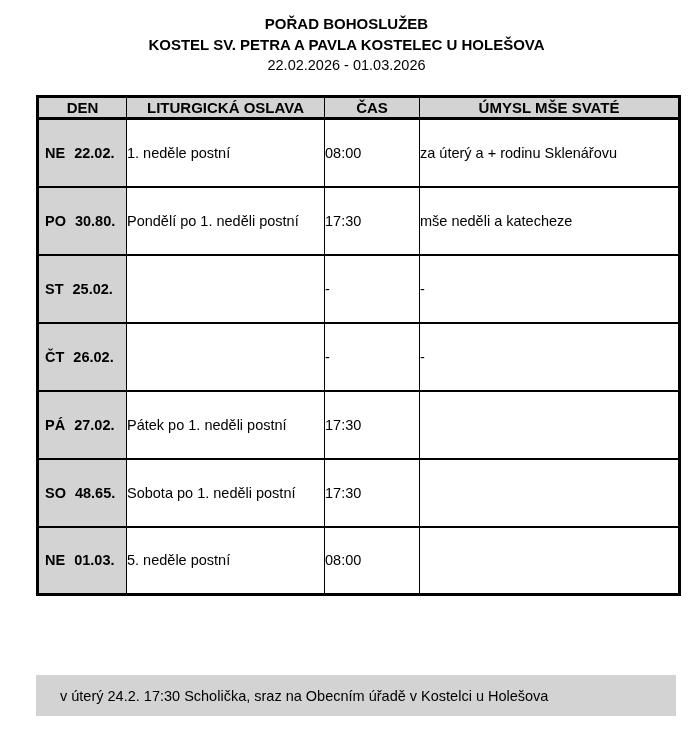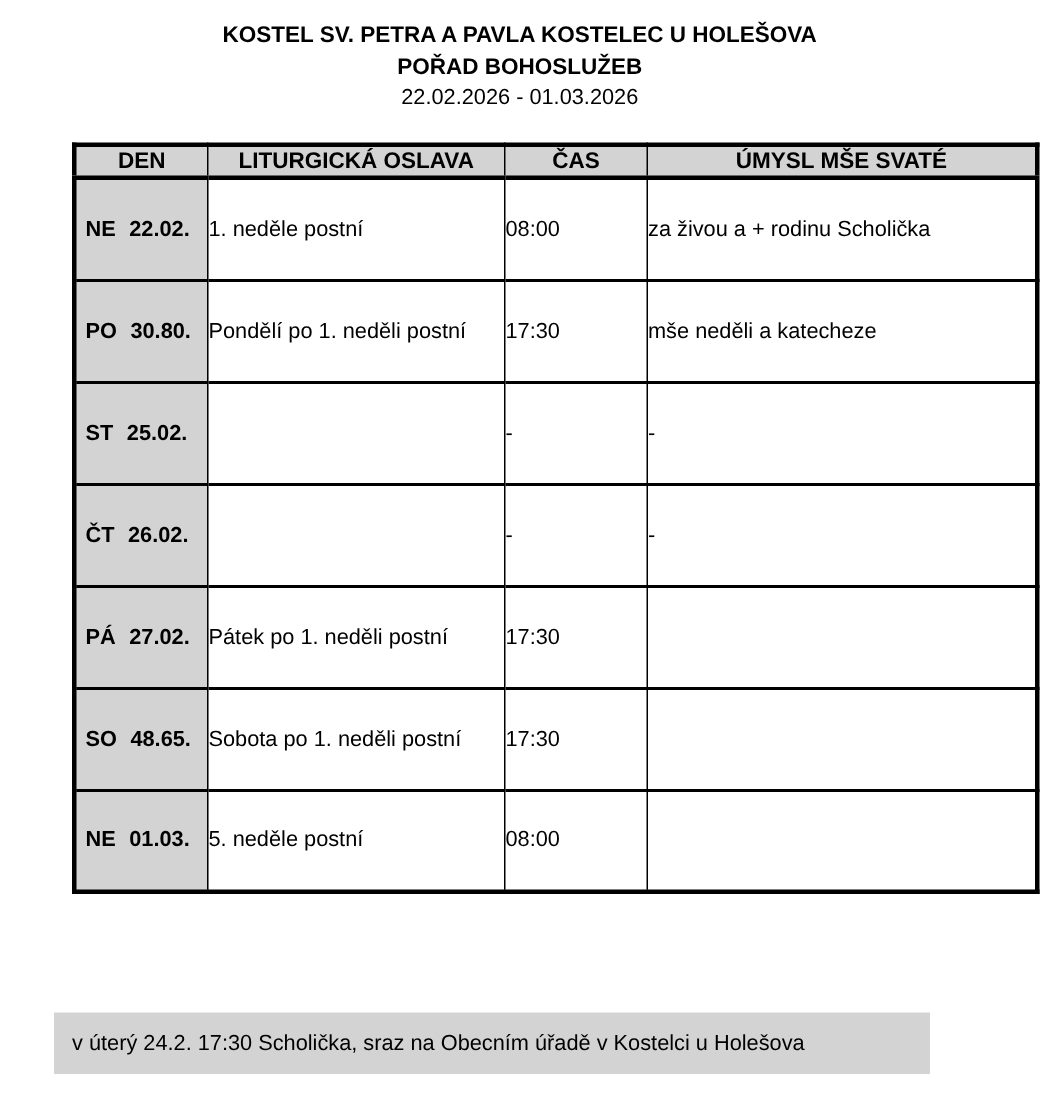--- a/index.html
+++ b/index.html
@@ -38,21 +38,20 @@
     line-height: 21px;
   }
   table.schedule {
     position: absolute;
     left: 36px;
     top: 95px;
     width: 642px;
     border-collapse: collapse;
     table-layout: fixed;
     border: 3px solid var(--border-color);
-    margin-left: 12px;
   }
   table.schedule col.c-day        { width: 89px;  }
   table.schedule col.c-celebration{ width: 198px; }
   table.schedule col.c-time       { width: 95px;  }
   table.schedule col.c-intention  { width: 260px; }
   table.schedule th {
     height: 22px;
     background: var(--shade-bg);
     border: 1px solid var(--border-color);
     border-bottom: 3px solid var(--border-color);
@@ -84,35 +83,35 @@
   }
   td.celebration-cell,
   td.time-cell,
   td.intention-cell {
     text-align: left;
   }
   .footer-note {
     position: absolute;
     left: 36px;
     top: 675px;
-    width: 584px;
+    width: 640px;
     height: 41px;
     background: var(--shade-bg);
     display: flex;
     align-items: center;
-    padding-left: 12px;
+    padding-left: 24px;
     font-size: 14.5px;
   }
 </style>
 </head>
 <body>
 
 <div class="title-block">
+  <div class="title-line">POŘAD BOHOSLUŽEB</div>
   <div class="title-line">KOSTEL SV. PETRA A PAVLA KOSTELEC U HOLEŠOVA</div>
-  <div class="title-line">POŘAD BOHOSLUŽEB</div>
   <div class="date-range">22.02.2026 - 01.03.2026</div>
 </div>
 
 <table class="schedule">
   <colgroup>
     <col class="c-day">
       <col class="c-celebration">
       <col class="c-time">
       <col class="c-intention">
   </colgroup>
@@ -127,21 +126,21 @@
   <tbody>
     <tr>
       <td class="day-cell">
           <div class="day-wrap">
             <span>NE</span>
             <span>22.02.</span>
           </div>
         </td>
       <td class="celebration-cell">1. neděle postní</td>
       <td class="time-cell">08:00</td>
-      <td class="intention-cell">za živou a + rodinu Scholička</td>
+      <td class="intention-cell">za úterý a + rodinu Sklenářovu</td>
     </tr>
     <tr>
       <td class="day-cell">
           <div class="day-wrap">
             <span>PO</span>
             <span>30.80.</span>
           </div>
         </td>
       <td class="celebration-cell">Pondělí po 1. neděli postní</td>
       <td class="time-cell">17:30</td>

